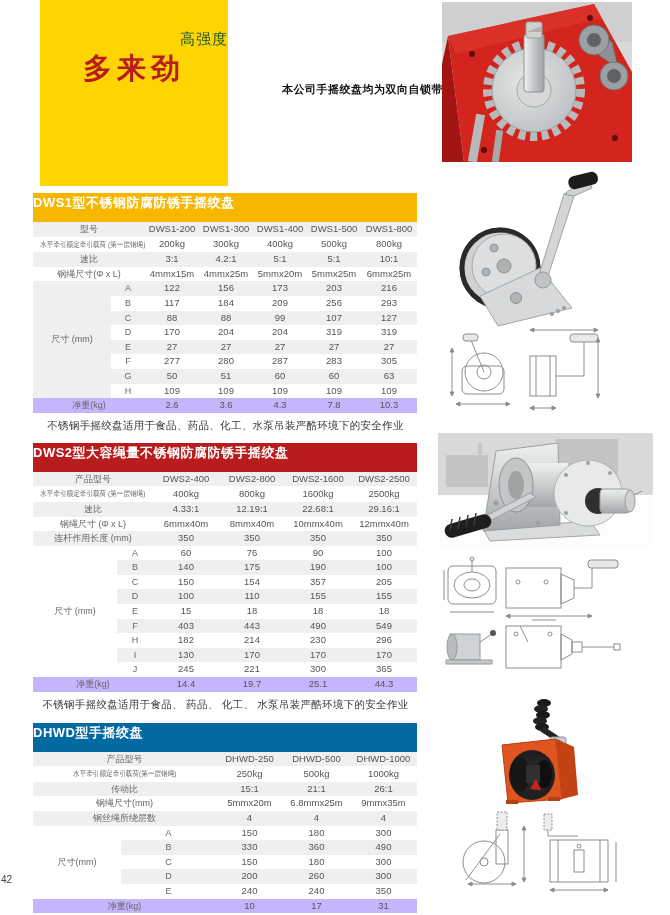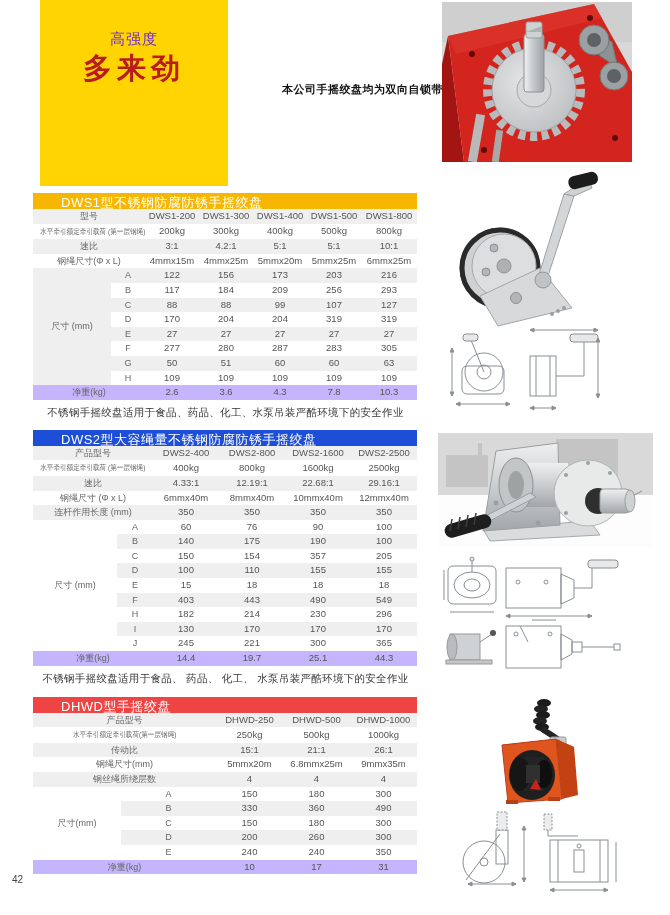--- a/index.html
+++ b/index.html
@@ -2,33 +2,33 @@
 <html><head>
 <meta charset="utf-8">
 <style>
   * { margin:0; padding:0; box-sizing:border-box; }
   html,body { width:670px; height:915px; background:#fff;
     font-family:"Liberation Sans","DejaVu Sans",sans-serif; }
   #page { position:relative; width:670px; height:915px; background:#fff; overflow:hidden; }
 
   
   .hero { position:absolute; left:40px; top:0; width:188px; height:186px; text-align:center; }
-  .hero-line { color:#6d28d9; font-size:15px; font-weight:500; letter-spacing:1px; }
+  .hero-line { color:#14532d; font-size:15px; font-weight:500; letter-spacing:1px;text-align:right; }
   .hero-line1 { padding-top:30px; }
   .hero-line2 { margin-top:8px; }
   .doleco-wrap { margin-top:18px; }
   .brand-cn { color:#b91c1c; font-size:29px; font-weight:bold; letter-spacing:5px; margin-top:0px; }
 
   .tagline { position:absolute; left:282px; top:82px; font-size:11px; color:#141414; font-weight:600; letter-spacing:0.5px; }
-  .page-num { position:absolute; left:12px; top:874px; font-size:10px; color:#444; }
+  .page-num { position:absolute; left:1px; top:874px; font-size:10px; color:#444; }
 
   
   .left-col { position:absolute; left:33px; top:193px; width:384px; }
-  .sec-header { height:16px; line-height:20px; color:#fff; font-size:13px;
-     font-weight:normal; padding-left:28px; letter-spacing:0.5px; }
+  .sec-header { height:29px; line-height:20px; color:#fff; font-size:13px;
+     font-weight:bold; letter-spacing:0.5px; }
   .spec-table { border-collapse:collapse; width:384px; table-layout:fixed; }
   .spec-table td { height:14.6px; line-height:14.6px; padding:0; text-align:center;
      overflow:visible; white-space:nowrap; }
   .spec-table tr:nth-child(odd) { background:#EFEFEF; }
   .spec-table tr.weight { background:#c4b5fd; }
   td.lbl, td.sub { color:#666; font-size:9px; }
   td.val { color:#555; font-size:9.5px; }
   td.lbl.lbl-sm span { display:inline-block; font-size:7.5px; transform:scaleX(0.88); transform-origin:center; }
   .note { font-size:10.5px; color:#333; margin:6px 0 0 1px; letter-spacing:0.3px;text-align:center; }
   .sec2 { margin-top:10px; }
@@ -169,21 +169,21 @@
               <td class="val"><span>4.3</span></td>
               <td class="val"><span>7.8</span></td>
               <td class="val"><span>10.3</span></td>
             </tr>
           </tbody>
         </table>
       <p class="note">不锈钢手摇绞盘适用于食品、药品、化工、水泵吊装严酷环境下的安全作业</p>
     </section>
 
     <section class="sec2">
-      <div class="sec-header" style="background: #1d4ed8;">DWS2型大容绳量不锈钢防腐防锈手摇绞盘</div>
+      <div class="sec-header" style="background: #b91c1c;">DWS2型大容绳量不锈钢防腐防锈手摇绞盘</div>
       <table class="spec-table">
           <colgroup>
             <col style="width: 84px;">
             <col style="width: 36px;">
             <col style="width: 66px;">
             <col style="width: 66px;">
             <col style="width: 66px;">
             <col style="width: 66px;">
           </colgroup>
           <tbody>
@@ -292,21 +292,21 @@
               <td class="val"><span>19.7</span></td>
               <td class="val"><span>25.1</span></td>
               <td class="val"><span>44.3</span></td>
             </tr>
           </tbody>
         </table>
       <p class="note">不锈钢手摇绞盘适用于食品、 药品、 化工、 水泵吊装严酷环境下的安全作业</p>
     </section>
 
     <section class="sec3">
-      <div class="sec-header" style="background: #ef4444;">DHWD型手摇绞盘</div>
+      <div class="sec-header" style="background: #0369a1;">DHWD型手摇绞盘</div>
       <table class="spec-table">
           <colgroup>
             <col style="width: 88px;">
             <col style="width: 95px;">
             <col style="width: 67px;">
             <col style="width: 67px;">
             <col style="width: 67px;">
           </colgroup>
           <tbody>
             <tr>

